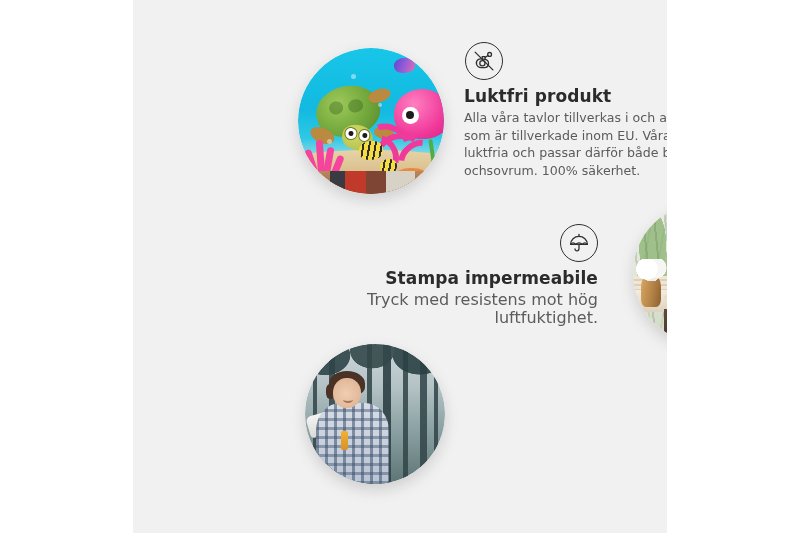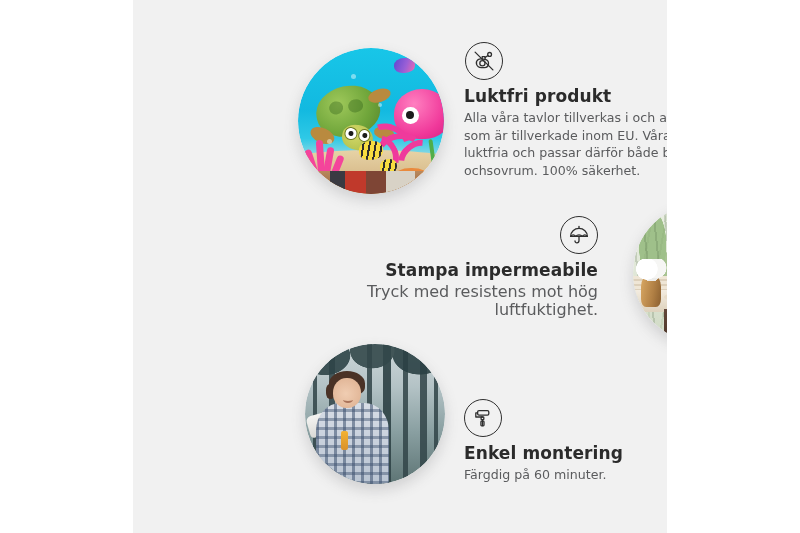--- a/index.html
+++ b/index.html
@@ -299,21 +299,21 @@
     font-size: 12.6px;
     line-height: 17.5px;
     color: #5a5b5d;
   }
 
   
   #feature-odour { left: 331px; top: 42px; width: 300px; text-align: left; }
   #feature-odour .icon-circle { margin-left: 1px; }
 
   
-  #feature-water { left: 180px; top: 216px; width: 285px; text-align: right; }
+  #feature-water { left: 180px; top: 224px; width: 285px; text-align: right; }
   #feature-water .icon-row { display:flex; justify-content:flex-end; }
   #feature-water .feature-desc { font-size: 16px; }
 
   
   #feature-mount { left: 331px; top: 399px; width: 270px; text-align: left; }
 </style>
 </head>
 <body>
 
 <div class="stage">
@@ -422,28 +422,15 @@
         <div class="roller-white"></div>
         <div class="roller-stick"></div>
         <div class="woman-body"></div>
         <div class="roller-yellow"></div>
         <div class="woman-hair"></div>
         <div class="woman-head"></div>
         <div class="woman-smile"></div>
       </div>
     </div>
 
-    <div class="feature" id="feature-mount">
-      <div class="icon-circle">
-        <svg width="24" height="24" viewBox="0 0 24 24" fill="none" stroke="#2f2f2f" stroke-width="1.3" stroke-linecap="round" stroke-linejoin="round">
-          <rect x="6.6" y="4.6" width="11.2" height="4.6" rx="1.4"></rect>
-          <path d="M6.6 6.9 L4.8 6.9 L4.8 11 L11.4 11"></path>
-          <rect x="10.1" y="11" width="2.7" height="2.6" rx="0.6"></rect>
-          <path d="M11.45 13.6 L11.45 19.6"></path>
-          <rect x="9.9" y="15.2" width="3.1" height="4.6" rx="0.7"></rect>
-        </svg>
-      </div>
-      <div class="feature-title">Enkel montering</div>
-      <div class="feature-desc">Färgdig på 60 minuter.</div>
-    </div>
 
   </div>
 </div>
 
 </body></html>

